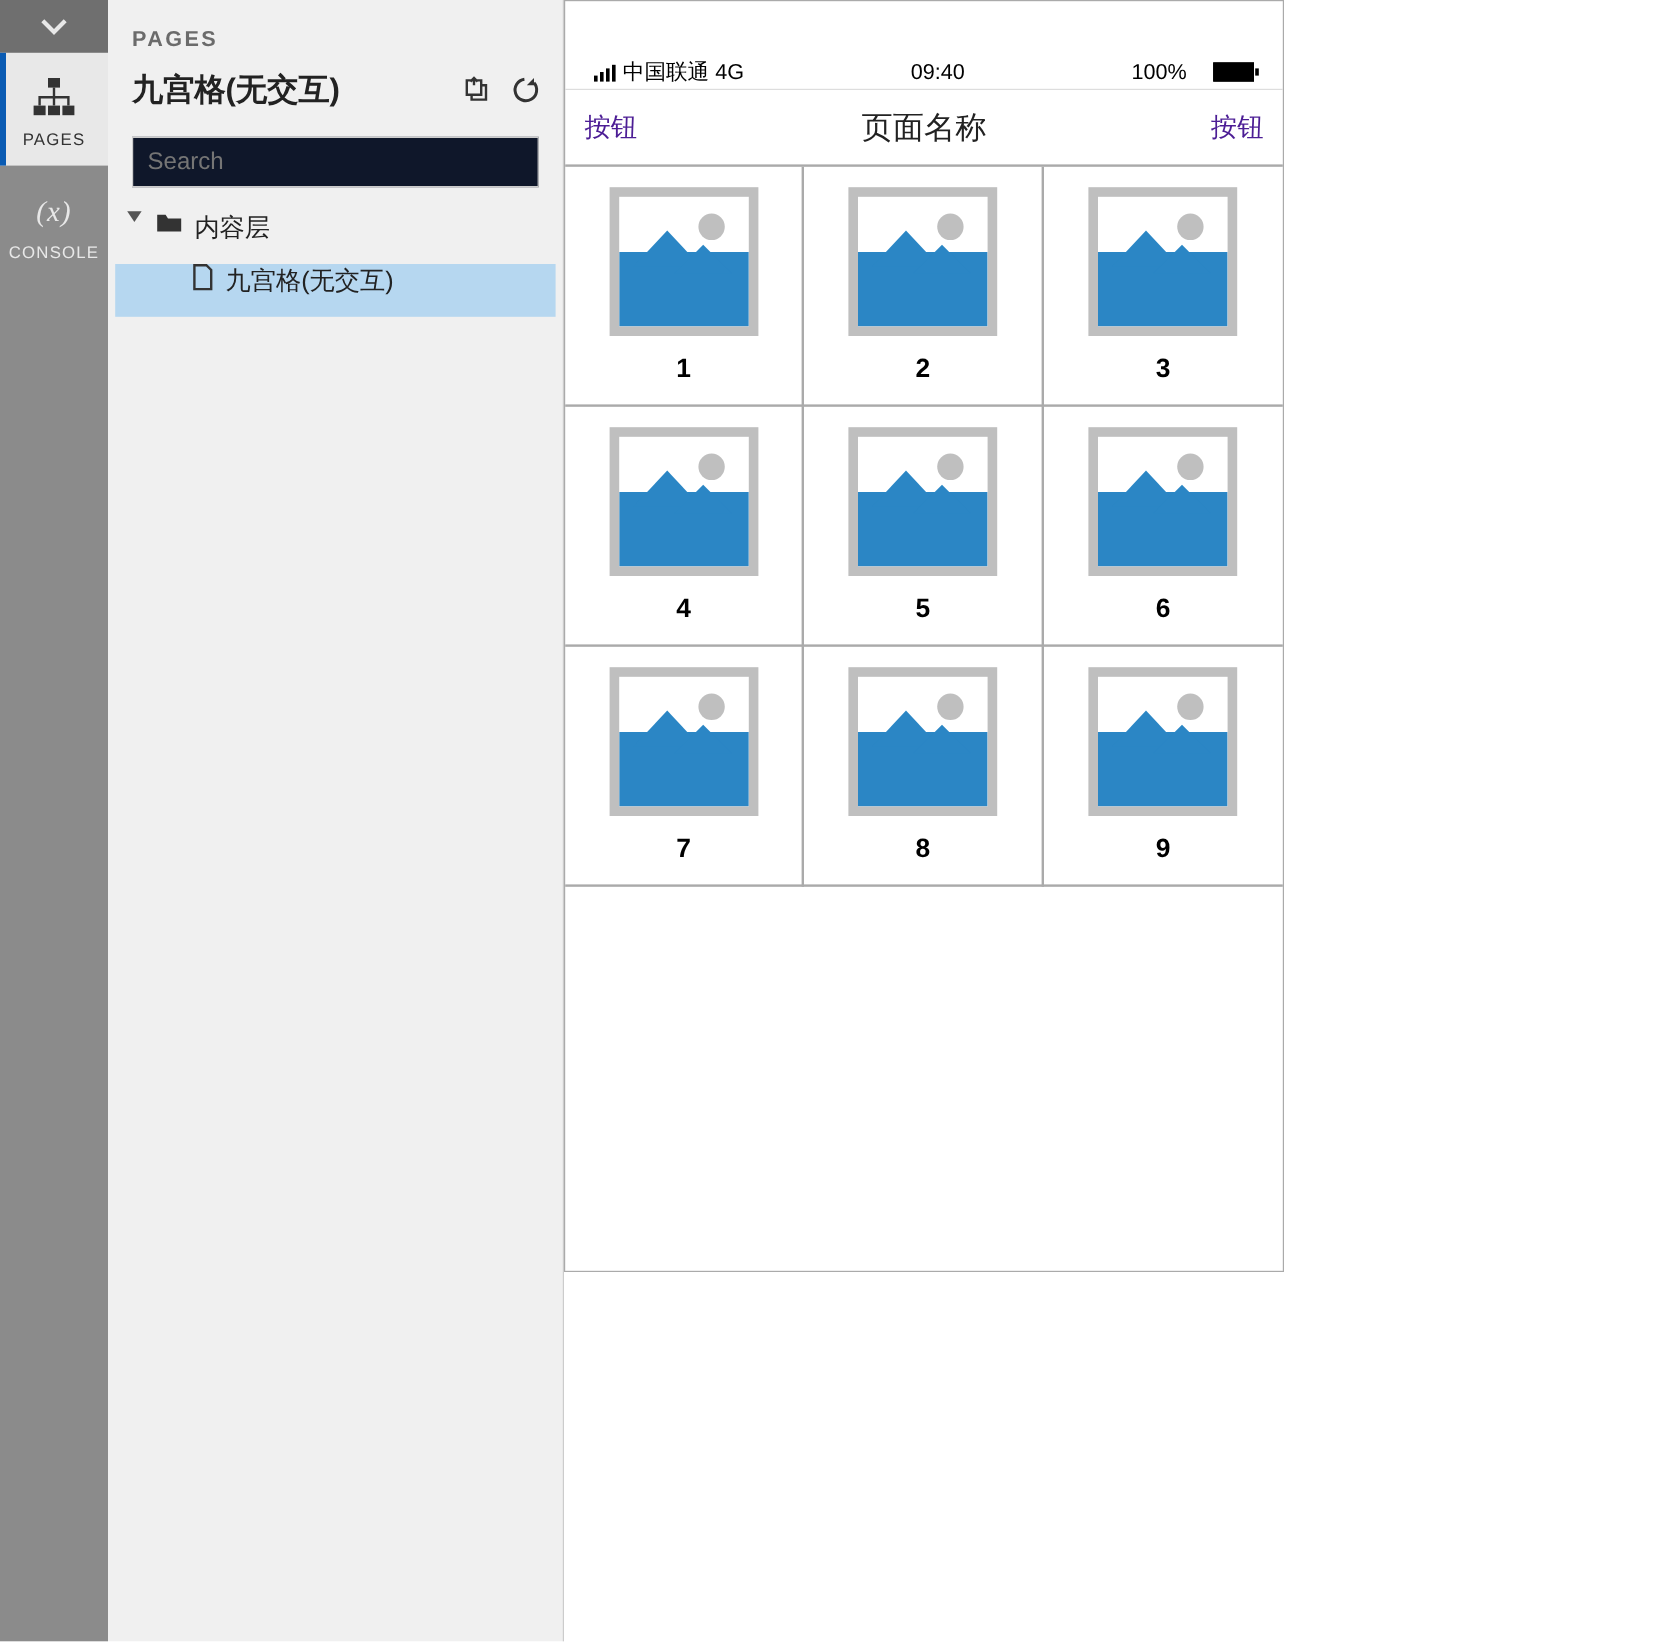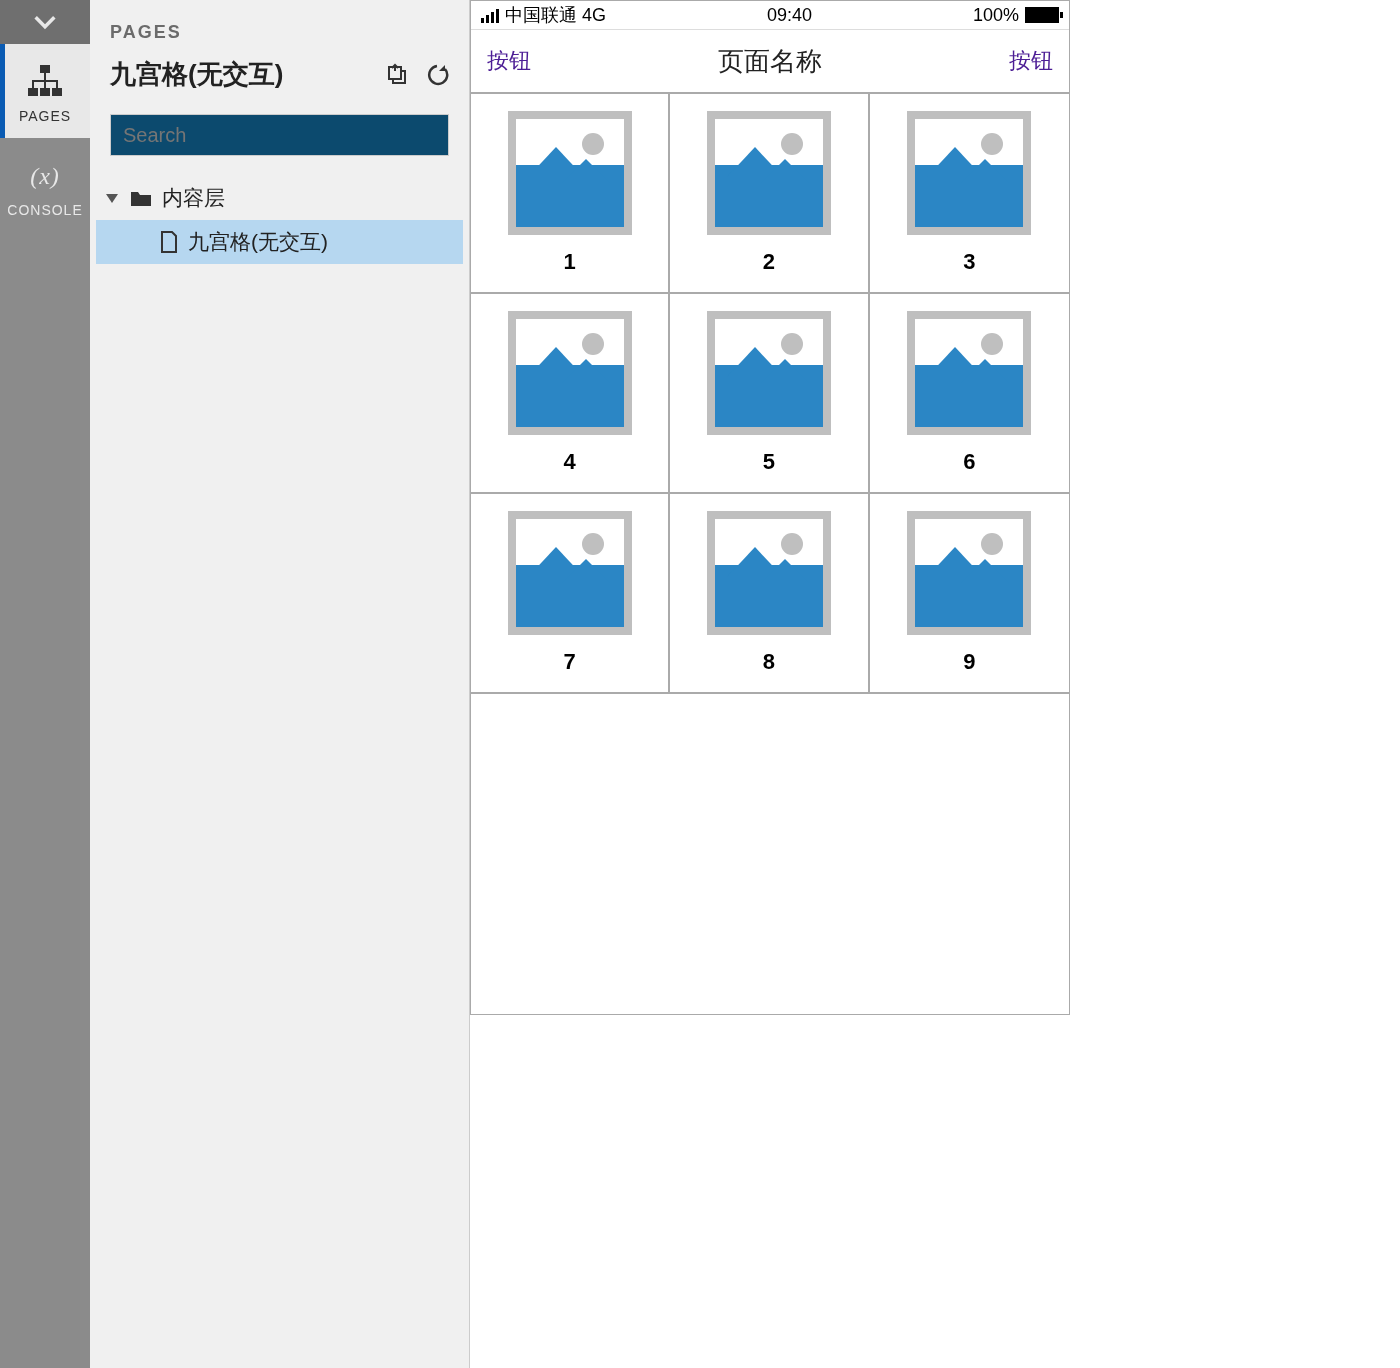--- a/index.html
+++ b/index.html
@@ -95,29 +95,28 @@
     .search-wrap {
       padding: 16px 20px 10px;
     }
     .search-input {
       width: 100%;
       height: 42px;
       padding: 0 12px;
       font-size: 20px;
       color: #999;
       border: 1px solid #ccc;
-      background: #0c4a6e;
+      background: #0f172a;
       outline: none;
     }
     .tree {
       padding: 10px 6px;
     }
     .tree-row {
       display: flex;
-      align-items: center;
       height: 44px;
       padding-left: 10px;
       font-size: 21px;
       color: #222;
       cursor: pointer;
       gap: 10px;
     }
     .tree-row.folder { font-weight: 400; }
     .tree-row.selected {
       background: #b6d7f0;
@@ -142,33 +141,34 @@
       margin: 0;
       border: 1px solid #aaa;
       display: flex;
       flex-direction: column;
     }
     .status-bar {
       height: 29px;
       display: flex;
       align-items: center;
       justify-content: space-between;
-      padding: 0 10px;
+      padding: 0 24px;
       font-size: 18px;
       font-weight: 500;
       border-bottom: 1px solid #ddd;
+      margin-top: 45px;
     }
     .status-left { display:flex; align-items:center; gap:6px; }
     .signal-bars { display:flex; align-items:flex-end; gap:2px; height:16px;}
     .signal-bars span{ width:3px; background:#000; display:inline-block;}
     .signal-bars span:nth-child(1){height:5px;}
     .signal-bars span:nth-child(2){height:8px;}
     .signal-bars span:nth-child(3){height:11px;}
     .signal-bars span:nth-child(4){height:14px;}
-    .battery-wrap{display:flex;align-items:center;gap:6px;}
+    .battery-wrap{display:flex;align-items:center;gap:22px;}
     .battery{ width:34px; height:16px; border:1.5px solid #000; position:relative; background:#000;}
     .battery::after{content:"";position:absolute;right:-5px;top:4px;width:3px;height:6px;background:#000;}
 
     .nav-bar {
       height: 64px;
       display: flex;
       align-items: center;
       justify-content: space-between;
       padding: 0 16px;
       border-bottom: 2px solid #aaa;

